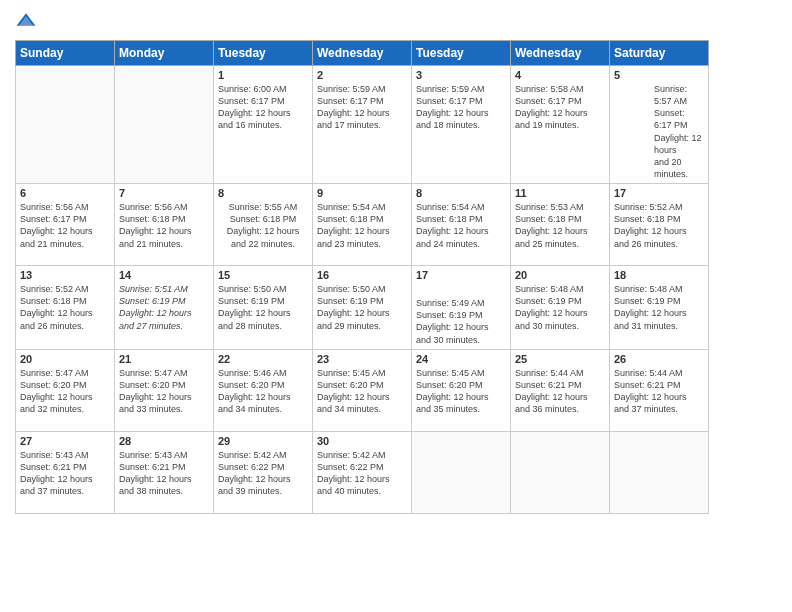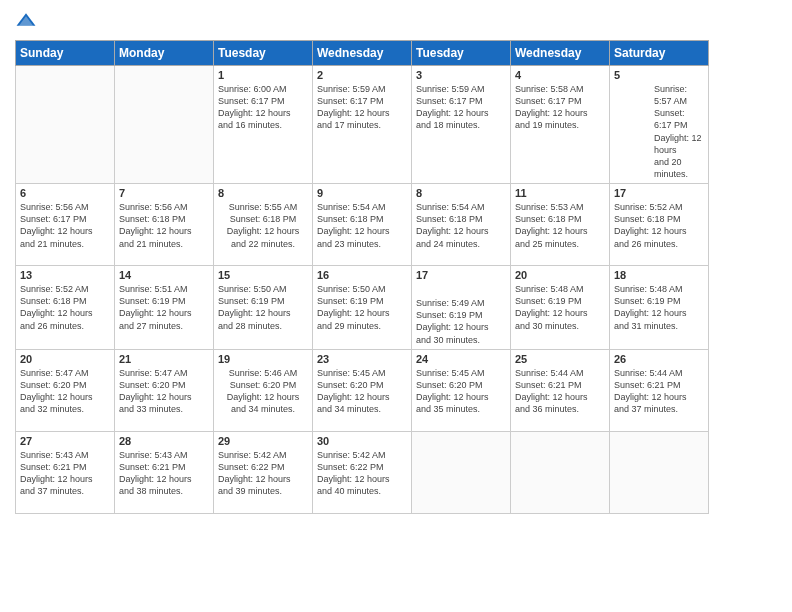--- a/index.html
+++ b/index.html
@@ -216,21 +216,21 @@
         <tr>
           <td>
             <span class="day-number">13</span>
             <div class="day-info" style="white-space: pre-line;">Sunrise: 5:52 AM
 Sunset: 6:18 PM
 Daylight: 12 hours
 and 26 minutes.</div>
           </td>
           <td>
             <span class="day-number">14</span>
-            <div class="day-info" style="white-space: pre-line;">Sunrise: 5:51 AM
+            <div class="day-info" style="white-space: pre-line; font-style: italic;">Sunrise: 5:51 AM
 Sunset: 6:19 PM
 Daylight: 12 hours
 and 27 minutes.</div>
           </td>
           <td>
             <span class="day-number">15</span>
             <div class="day-info" style="white-space: pre-line;">Sunrise: 5:50 AM
 Sunset: 6:19 PM
 Daylight: 12 hours
 and 28 minutes.</div>
@@ -273,22 +273,22 @@
 and 32 minutes.</div>
           </td>
           <td>
             <span class="day-number">21</span>
             <div class="day-info" style="white-space: pre-line;">Sunrise: 5:47 AM
 Sunset: 6:20 PM
 Daylight: 12 hours
 and 33 minutes.</div>
           </td>
           <td>
-            <span class="day-number">19</span>
-            <div class="day-info" style="white-space: pre-line; text-align: center;">Sunrise: 5:46 AM
+            <span class="day-number">22</span>
+            <div class="day-info" style="white-space: pre-line;">Sunrise: 5:46 AM
 Sunset: 6:20 PM
 Daylight: 12 hours
 and 34 minutes.</div>
           </td>
           <td>
             <span class="day-number">23</span>
             <div class="day-info" style="white-space: pre-line;">Sunrise: 5:45 AM
 Sunset: 6:20 PM
 Daylight: 12 hours
 and 34 minutes.</div>

